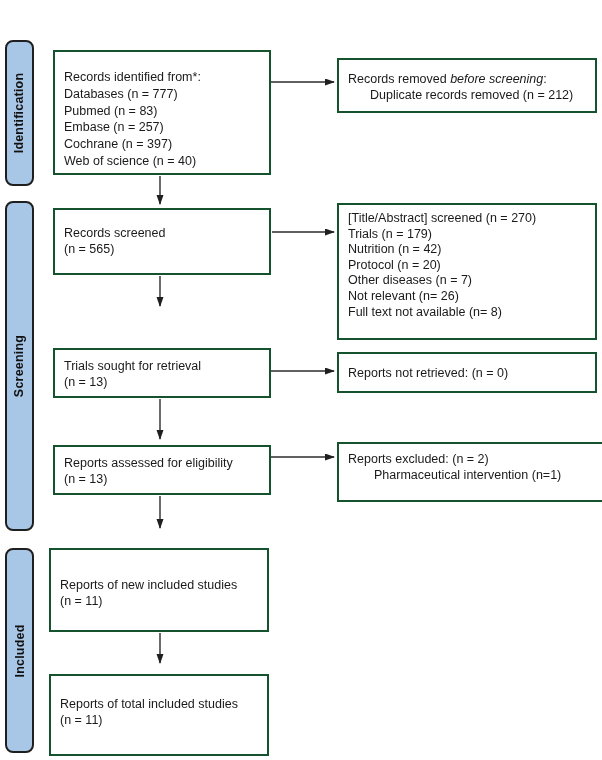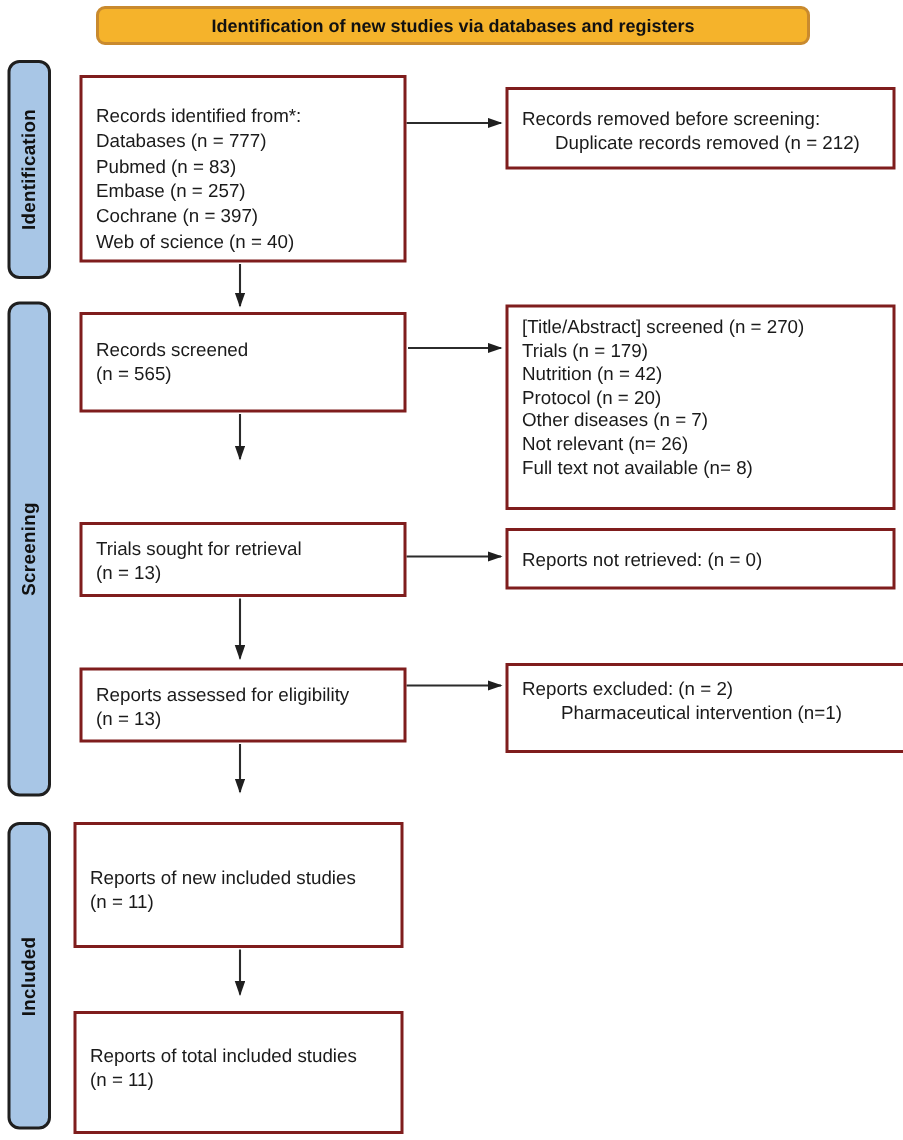--- a/index.html
+++ b/index.html
@@ -23,50 +23,47 @@
     display:flex;align-items:center;justify-content:center;
   }
   .ribbon span{
     transform:rotate(-90deg);white-space:nowrap;
     font-weight:bold;font-size:12.5px;color:#111;letter-spacing:.2px;
   }
   .ribbon.identification{top:40px;height:146px;}
   .ribbon.screening{top:201px;height:330px;}
   .ribbon.included{top:548px;height:205px;}
   .fbox{
-    position:absolute;background:#fff;border:2px solid #7f1d1d;
+    position:absolute;background:#fff;border:2px solid #14532d;
     box-sizing:border-box;font-size:12.5px;line-height:16px;
     padding:0 9px;
   }
   .fbox .ln{white-space:nowrap;}
   .ind1{padding-left:22px;}
   .ind2{padding-left:26px;}
-  .it{}
+  .it{font-style:italic;}
   
   .b1{left:53px;top:50px;width:218px;height:125px;padding-top:17px;line-height:16.8px;}
   .b2{left:53px;top:208px;width:218px;height:67px;padding-top:15px;}
   .b3{left:53px;top:348px;width:218px;height:50px;padding-top:8px;}
   .b4{left:53px;top:445px;width:218px;height:50px;padding-top:8px;}
   .b5{left:49px;top:548px;width:220px;height:84px;padding-top:27px;}
   .b6{left:49px;top:674px;width:220px;height:82px;padding-top:20px;}
   
   .r1{left:337px;top:58px;width:260px;height:55px;padding-top:11px;}
   .r2{left:337px;top:203px;width:260px;height:137px;padding-top:6px;line-height:15.6px;}
   .r3{left:337px;top:352px;width:260px;height:41px;padding-top:11px;}
   .r4{left:337px;top:442px;width:306px;height:60px;padding-top:7px;}
   .arrows{position:absolute;left:0;top:0;}
 </style>
 </head>
 <body>
 
 <div id="canvas">
 
-  <div class="banner">
-    <span>Identification of new studies via databases and registers</span>
-  </div>
 
   <div class="ribbon identification">
     <span>Identification</span>
   </div>
   <div class="ribbon screening">
     <span>Screening</span>
   </div>
   <div class="ribbon included">
     <span>Included</span>
   </div>

